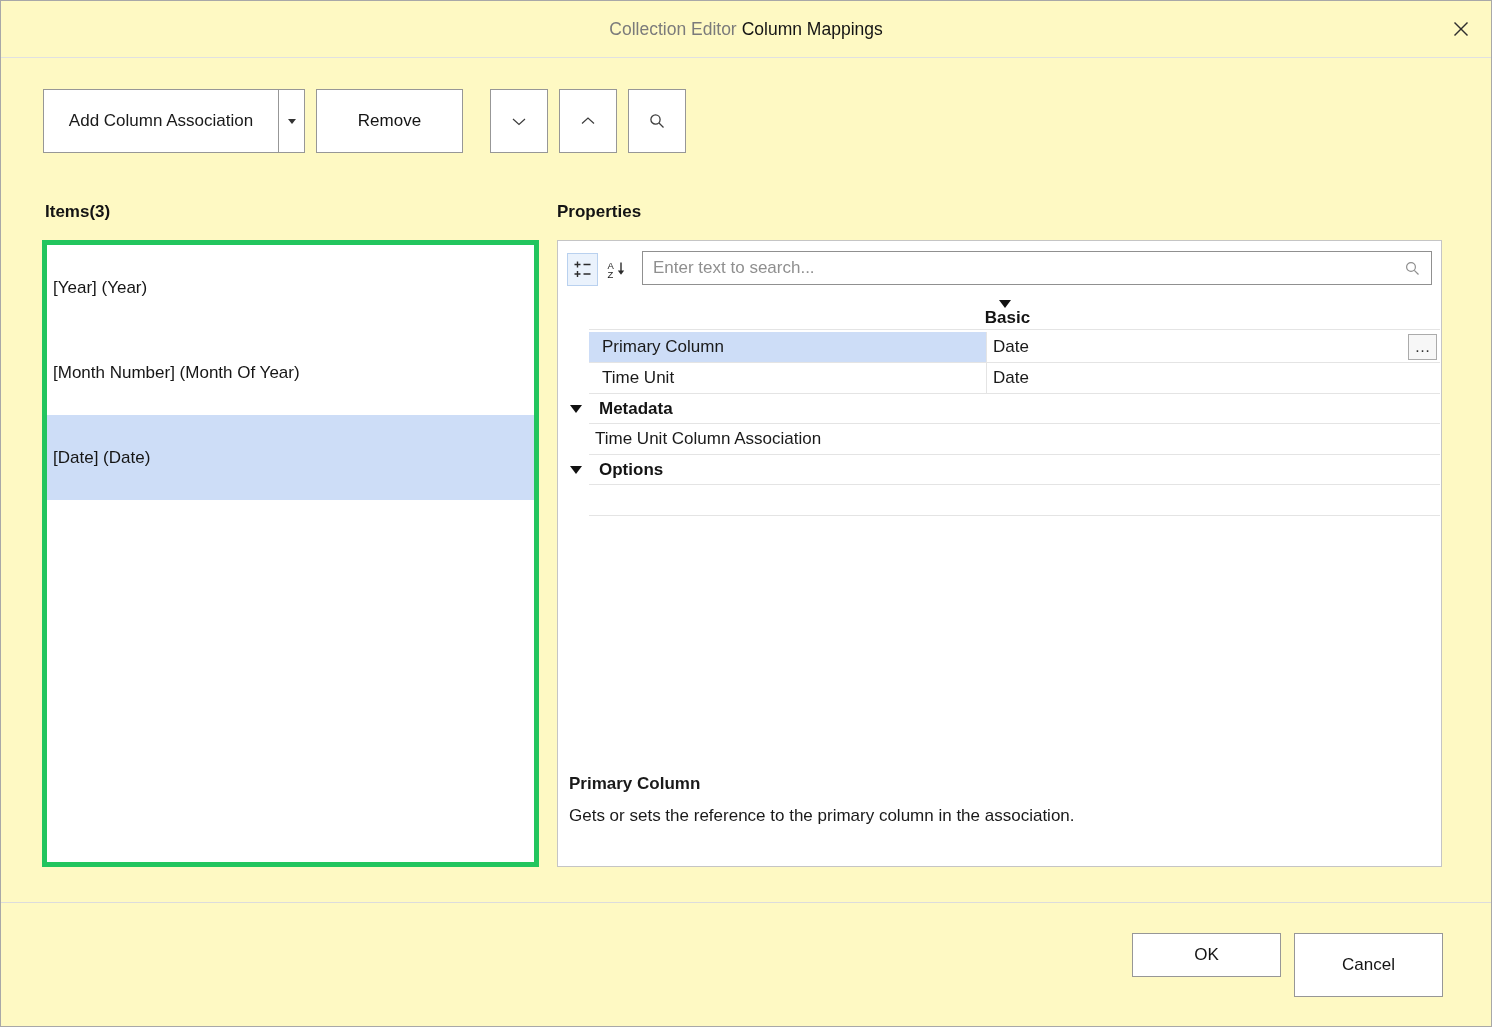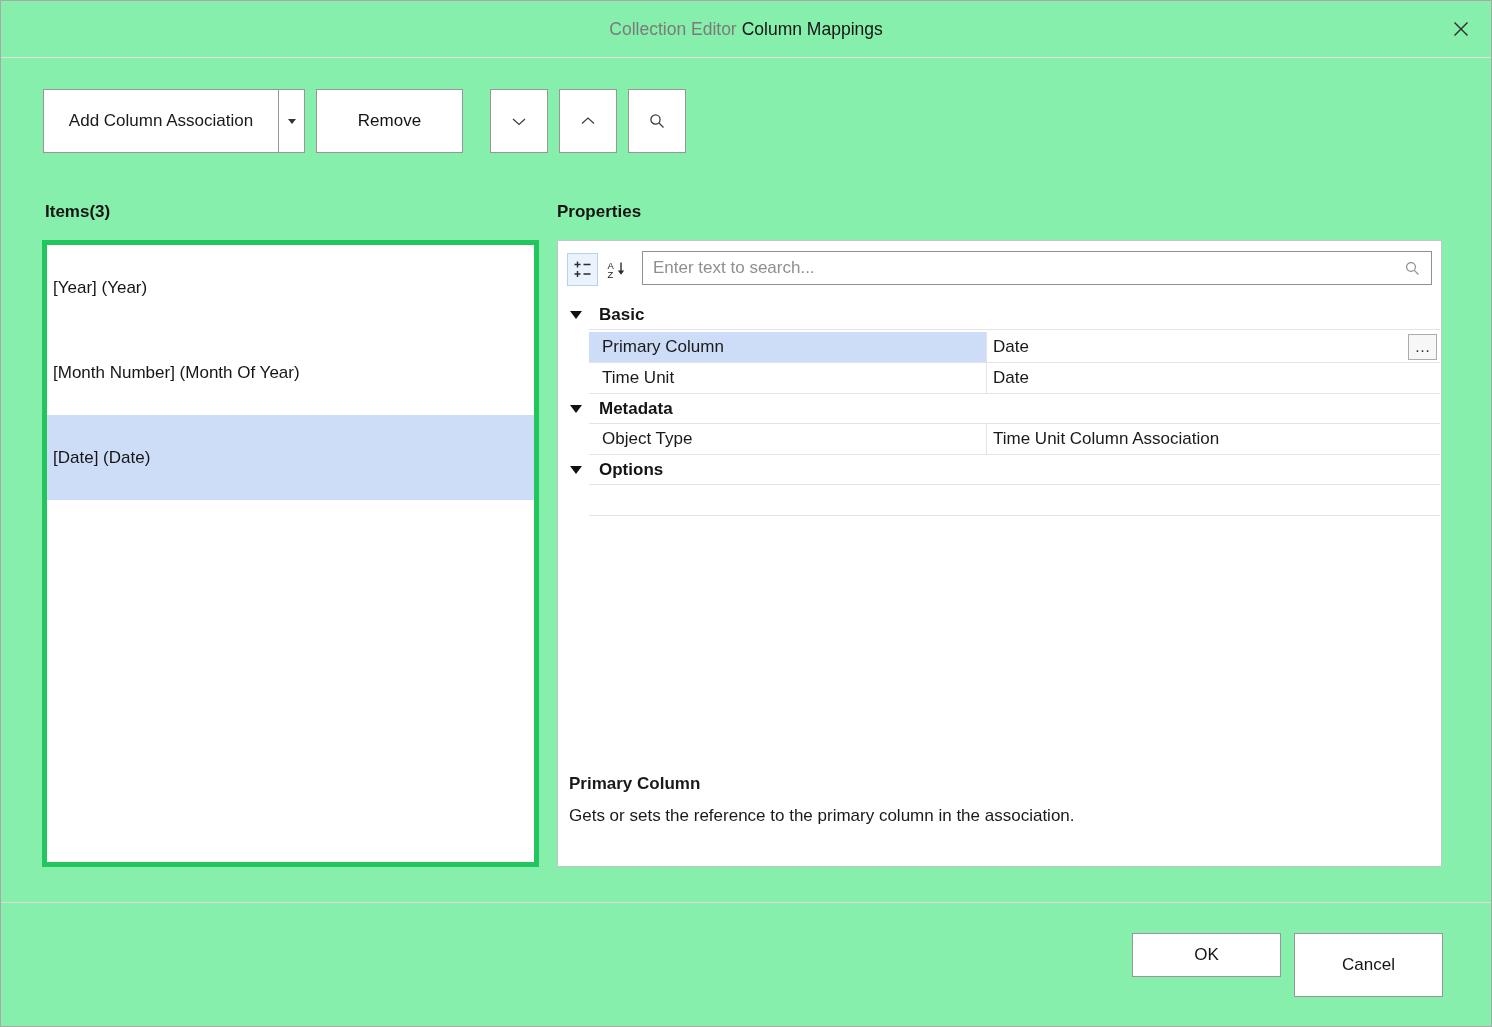--- a/index.html
+++ b/index.html
@@ -1,19 +1,19 @@
 <!DOCTYPE html>
 <html><head>
 <meta charset="utf-8">
 <style>
   * { margin:0; padding:0; box-sizing:border-box; }
   html,body { width:1492px; height:1027px; }
   body { font-family:"Liberation Sans","DejaVu Sans",sans-serif; color:#1a1a1a; background:#ffffff; }
 
-  .dialog { position:relative; width:1492px; height:1027px; background:#86efac;
+  .dialog { position:relative; width:1492px; height:1027px; background:#fef9c3;
             border:1px solid #a8a8a8; overflow:hidden; }
 
   
   .titlebar { position:absolute; left:0; top:0; width:100%; height:57px;
               border-bottom:1px solid #e1e1e1; }
   .title { position:absolute; left:0; top:0; width:100%; height:56px;
            display:flex; align-items:center; justify-content:center;
            font-size:17.5px; gap:5px; }
   .title-prefix { color:#7b7b7b; }
   .title-main  { color:#141414; }
@@ -68,21 +68,21 @@
   .pg-search input::placeholder { color:#8f8f8f; }
   .pg-search .mag { margin-right:10px; flex:none; }
 
   .cat-row { position:absolute; left:0; right:1px; height:30px; display:flex;
              align-items:center; cursor:default; }
   .cat-row::after { content:""; position:absolute; left:31px; right:0; bottom:0;
                     height:1px; background:#e4e4e4; }
   .tri { margin-left:12px; width:0; height:0; border-left:6.5px solid transparent;
          border-right:6.5px solid transparent; border-top:8px solid #111; }
   .cat-label { margin-left:17px; font-weight:bold; font-size:17px; color:#141414; }
-  .cat-basic    { top:59px; }
+  .cat-basic    { top:59px;flex-direction:column; }
   .cat-metadata { top:153px; }
   .cat-options  { top:214px; }
 
   .prop-row { position:absolute; left:31px; right:1px; height:31px; display:flex;
               border-bottom:1px solid #e4e4e4; }
   .row-pc { top:91px; }
   .row-tu { top:122px; }
   .row-ot { top:183px; }
   .row-ac { top:244px; }
   .prop-name { width:398px; border-right:1px solid #e4e4e4; display:flex;
@@ -198,21 +198,20 @@
       <div class="prop-value">
         <span>Date</span>
       </div>
     </div>
 
     <div class="cat-row cat-metadata">
       <span class="tri"></span>
       <span class="cat-label">Metadata</span>
     </div>
     <div class="prop-row row-ot">
-      <div class="prop-name">Object Type</div>
       <div class="prop-value">
         <span>Time Unit Column Association</span>
       </div>
     </div>
 
     <div class="cat-row cat-options">
       <span class="tri"></span>
       <span class="cat-label">Options</span>
     </div>
     <div class="prop-row row-ac">

